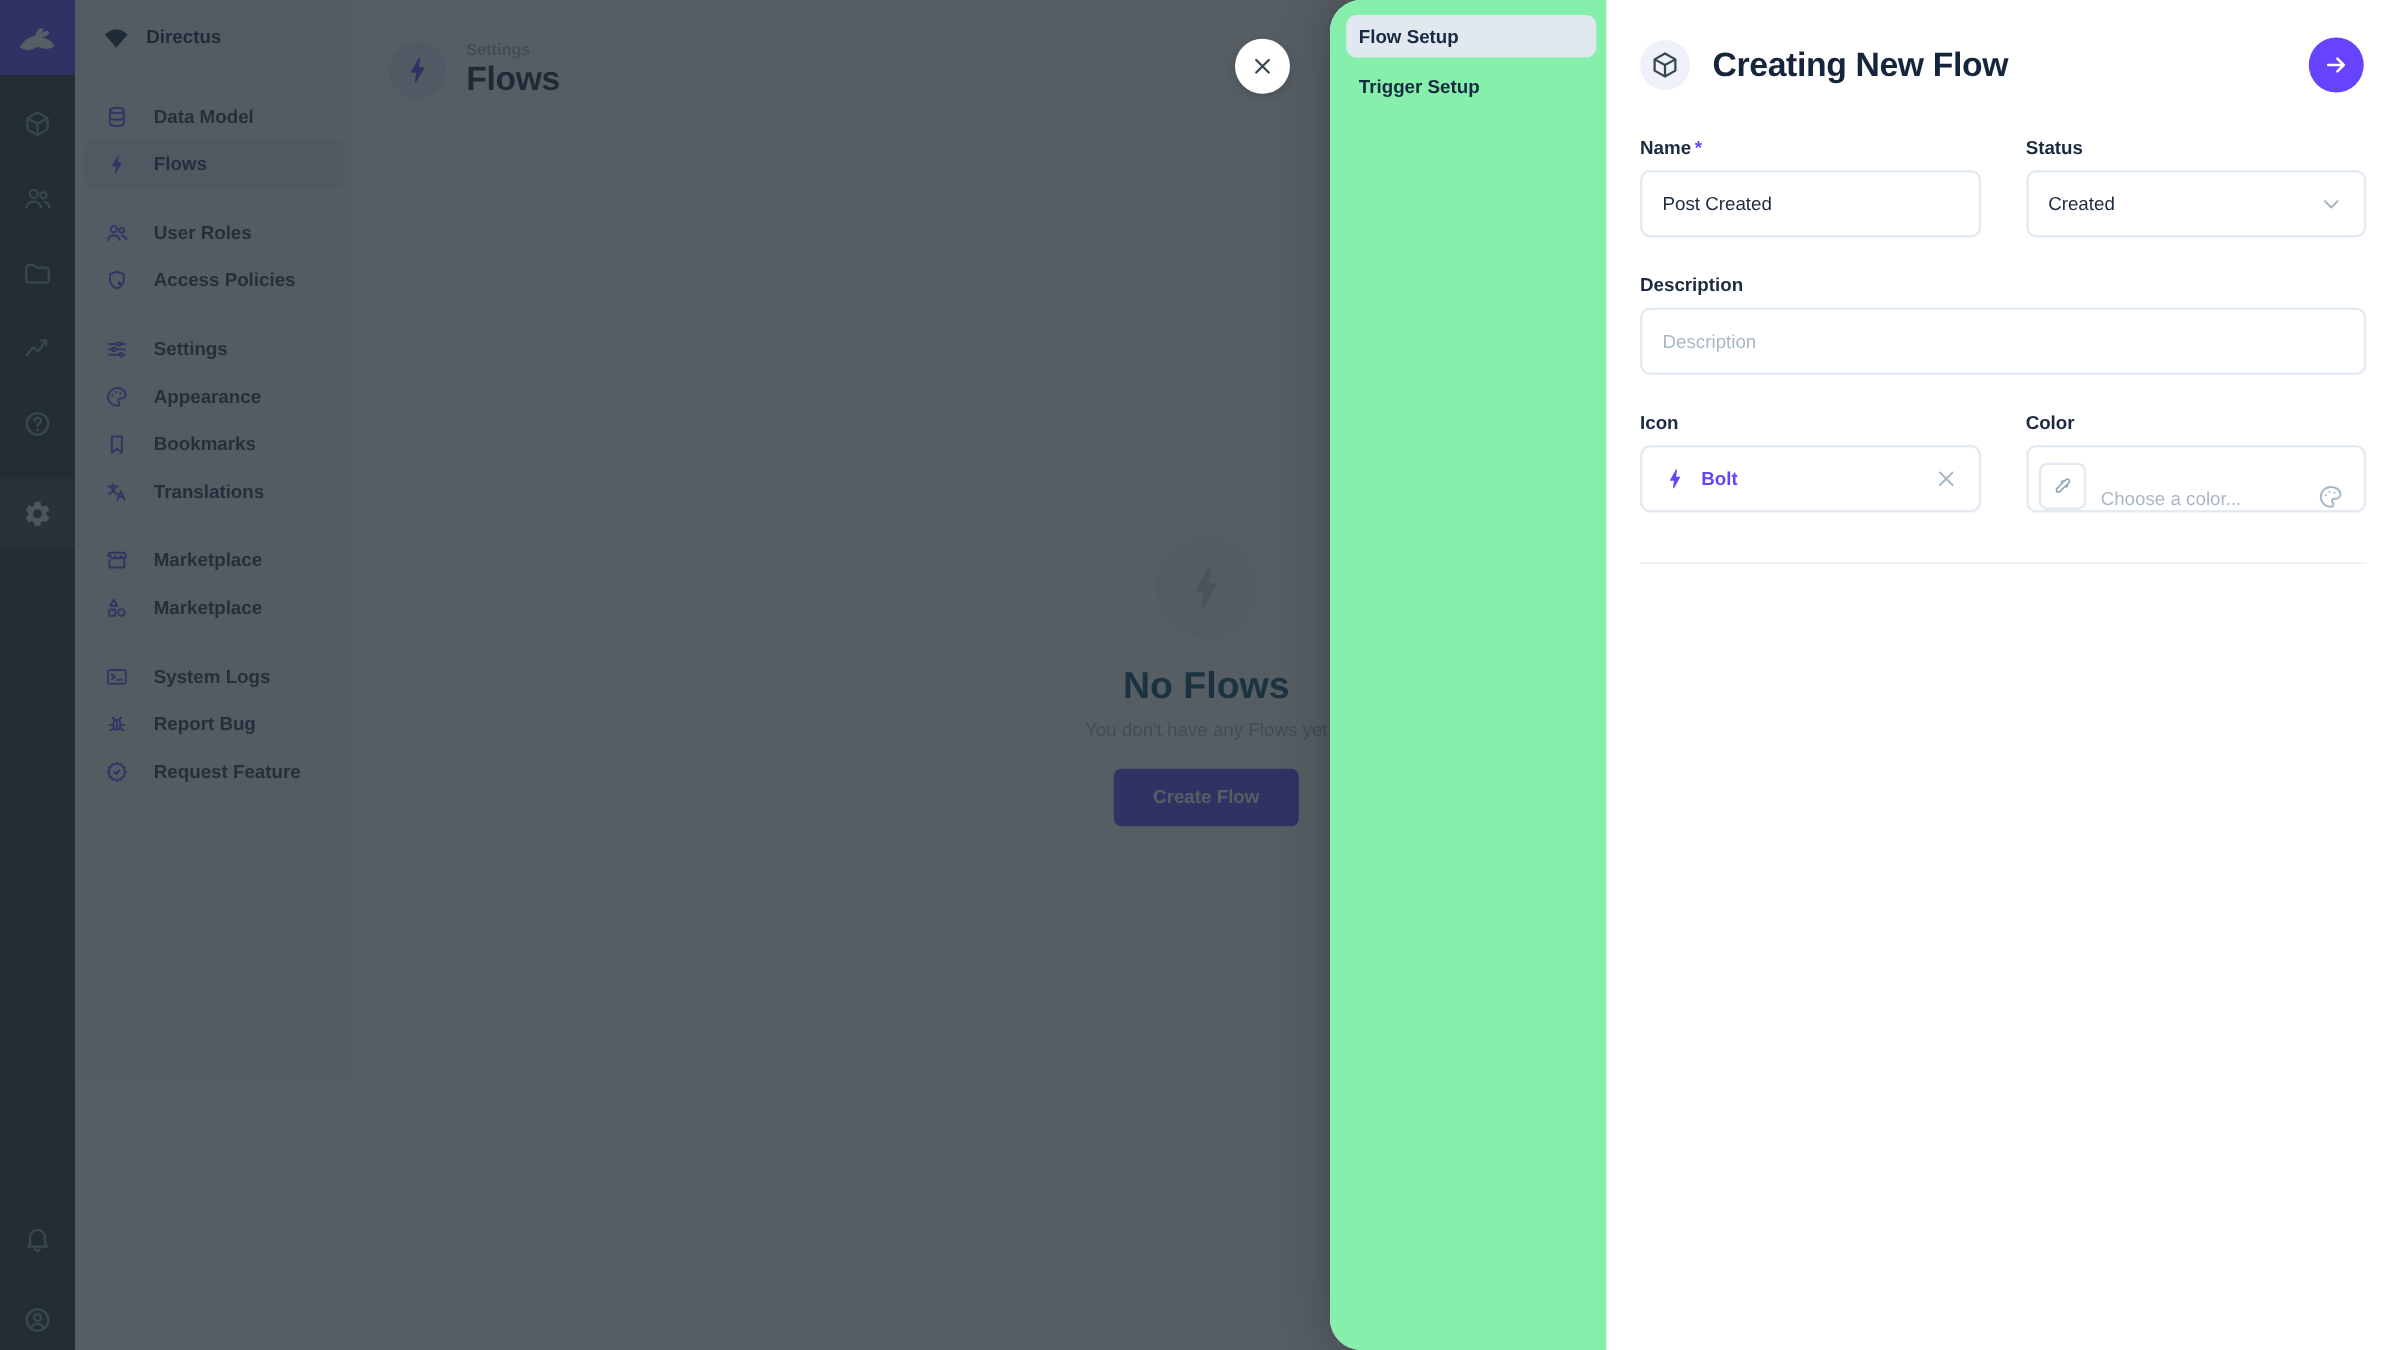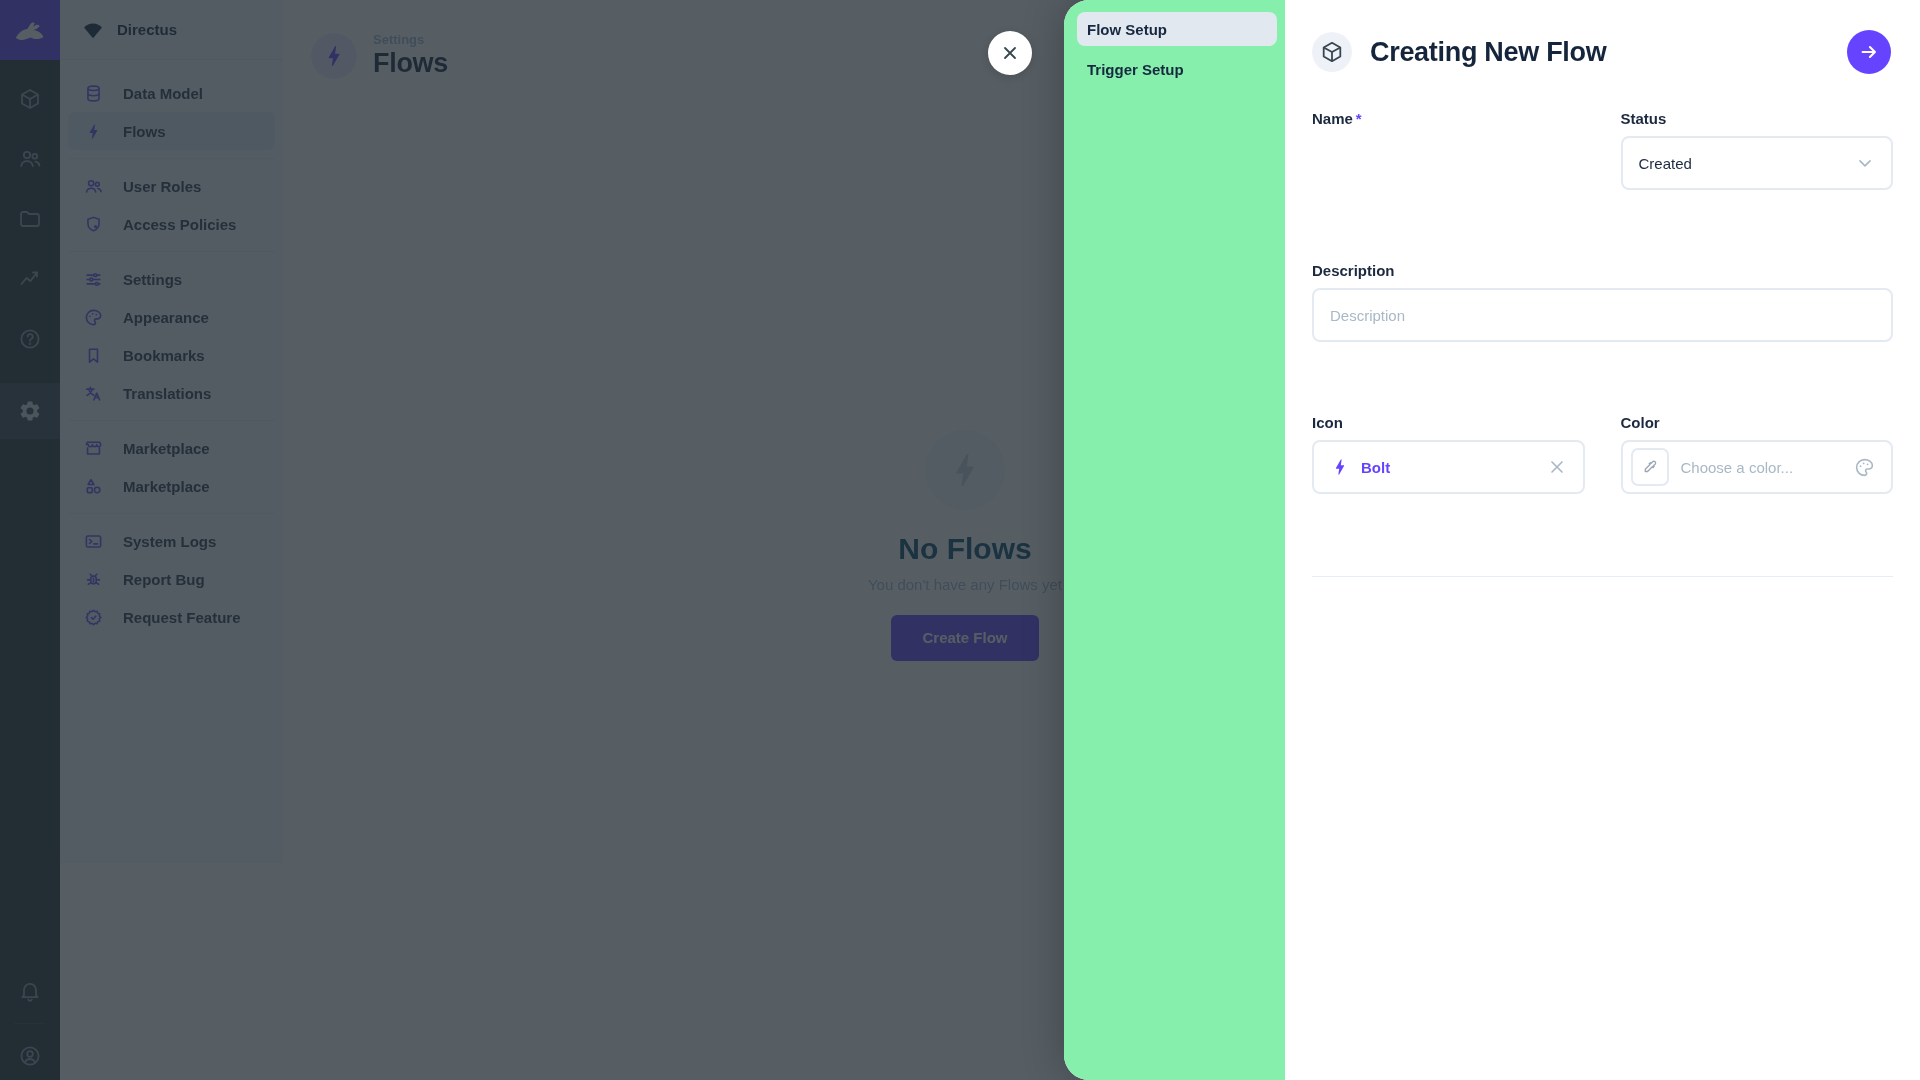--- a/index.html
+++ b/index.html
@@ -80,33 +80,33 @@
   .drawer-icon-circle svg { width:24px; height:24px; color:#37474f; }
   .drawer-title { margin-left:18px; font-size:27px; font-weight:800; color:#15263c;
     letter-spacing:-.3px; }
   .arrow-btn { margin-left:auto; margin-right:2px; width:44px; height:44px; border-radius:50%;
     background:#6644ff; border:none; display:flex; align-items:center; justify-content:center;
     cursor:pointer; }
   .arrow-btn svg { width:22px; height:22px; color:#fff; }
 
   .form { margin-top:36px; }
   .row2 { display:grid; grid-template-columns:1fr 1fr; column-gap:36px; }
-  .field { margin-bottom:72px; }
+  .field { margin-bottom:30px; }
   .f-label { font-size:15px; font-weight:700; color:#1c2a40; margin-bottom:9px; }
   .req { color:#6644ff; margin-left:3px; }
   .control { height:54px; border:2px solid #e4eaf1; border-radius:8px; background:#fff;
     display:flex; align-items:center; padding:0 16px; font-size:15px; color:#1c2a40; }
   input.control { width:100%; outline:none; }
   input.control::placeholder { color:#a9b8c6; }
   .control .chev { margin-left:auto; width:20px; height:20px; color:#a9b8c6; flex:none; }
   .sel-text { font-weight:400; }
   .icon-field .bolt-ic { width:20px; height:20px; color:#6644ff; flex:none; }
   .icon-field .icon-name { margin-left:11px; color:#6644ff; font-weight:600; }
   .icon-field .clear-x { margin-left:auto; width:20px; height:20px; color:#a9b8c6; cursor:pointer; flex:none; }
-  .color-field { padding-left:8px; }
+  .color-field { padding-left:8px;align-items:flex-end; }
   .swatch-btn { width:38px; height:38px; border:2px solid #e4eaf1; border-radius:7px;
     background:#fff; display:flex; align-items:center; justify-content:center; cursor:pointer; flex:none; }
   .swatch-btn svg { width:18px; height:18px; color:#9aa8b6; }
   .color-ph { margin-left:12px; color:#a9b8c6; }
   .palette-ic { margin-left:auto; width:21px; height:21px; color:#a9b8c6; cursor:pointer; flex:none; }
   .form-divider { height:1px; background:#e8edf3; margin:10px 0 52px 0; }
 </style>
 </head>
 <body>
 
@@ -344,20 +344,21 @@
           </svg>
         </button>
       </div>
 
       <div class="form">
         <div class="row2">
           <div class="field">
             <div class="f-label">
               <span>Name</span><span class="req">*</span>
             </div>
+            <input class="control" type="text" value="Post Created" style="">
           </div>
           <div class="field">
             <div class="f-label">Status</div>
             <div class="control">
               <span class="sel-text">Created</span>
               <svg class="chev" viewBox="0 0 24 24" fill="none" stroke="currentColor" stroke-width="2" stroke-linecap="round" stroke-linejoin="round">
                   <path d="M6 9.5l6 6 6-6"></path>
                 </svg>
             </div>
           </div>

